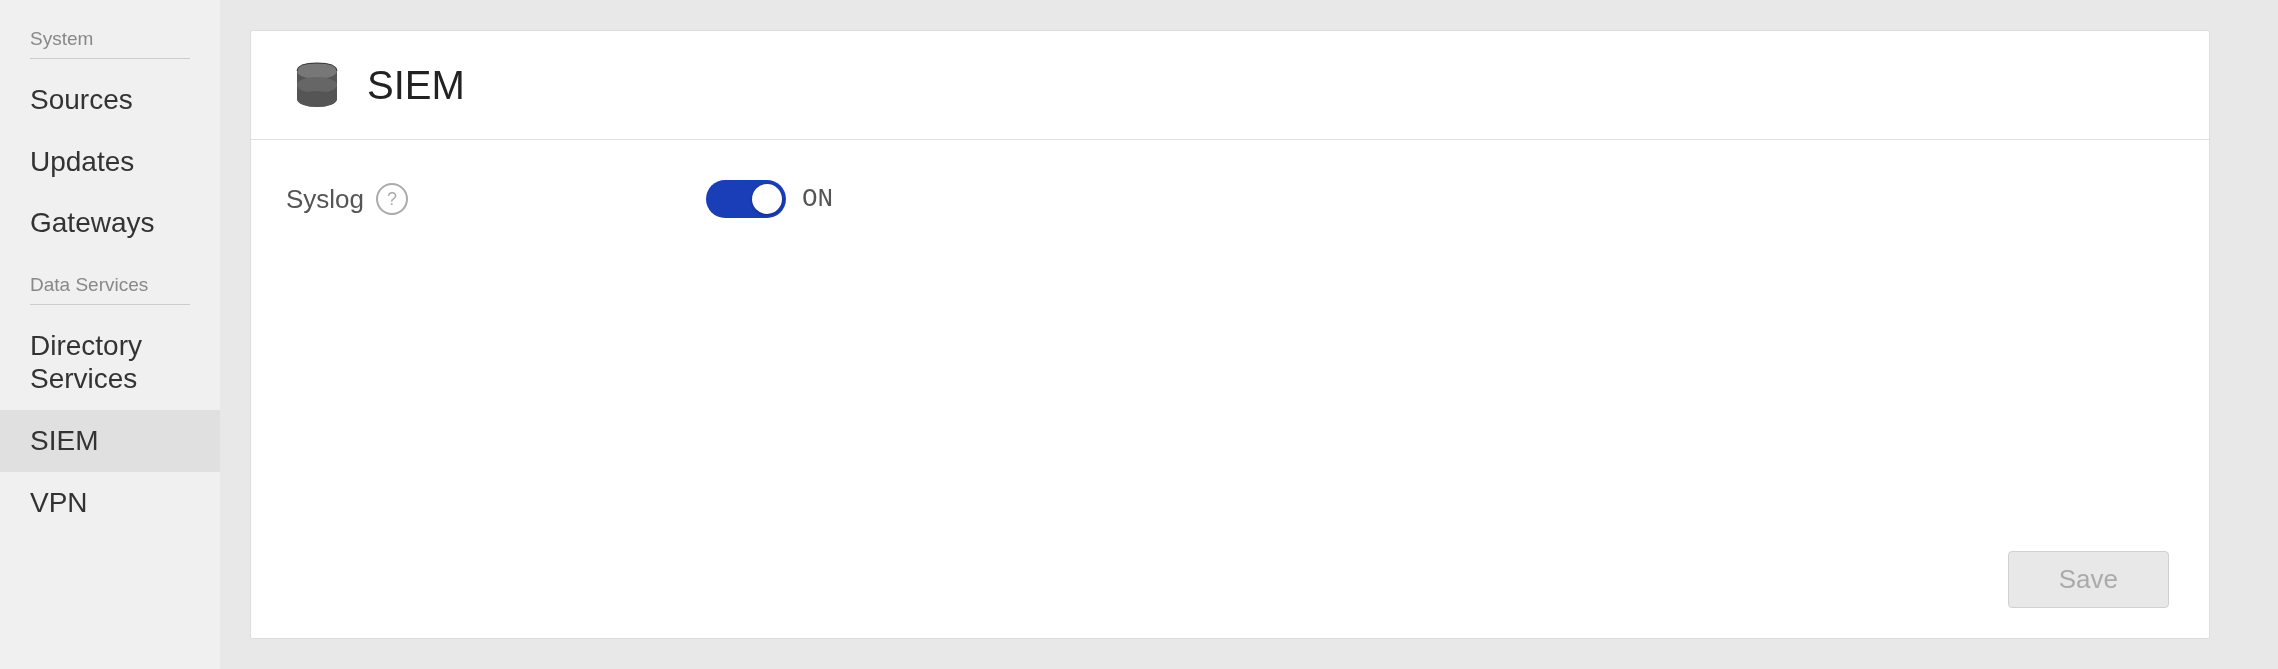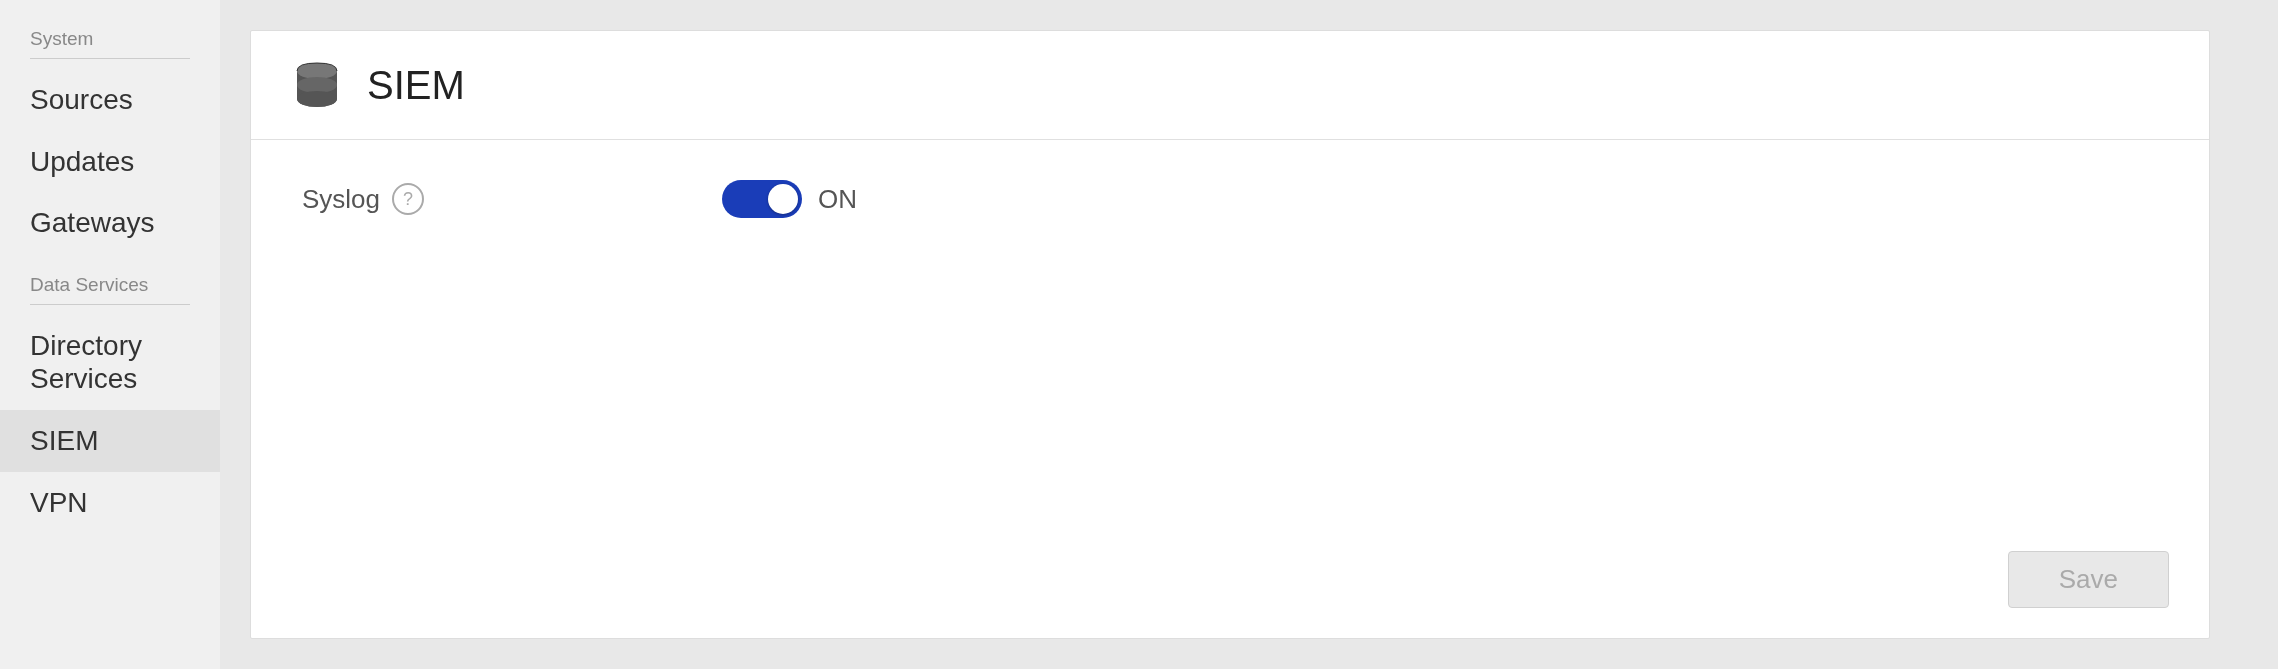--- a/index.html
+++ b/index.html
@@ -86,21 +86,21 @@
     }
 
     .card-header-title {
       font-size: 40px;
       font-weight: 400;
       color: #222;
     }
 
     .card-body {
       flex: 1;
-      padding: 40px 51px;
+      padding: 40px 35px;
       display: flex;
       flex-direction: column;
     }
 
     .syslog-row {
       display: flex;
       align-items: center;
       gap: 40px;
     }
 
@@ -129,20 +129,21 @@
       cursor: pointer;
       flex-shrink: 0;
     }
 
     
     .toggle-container {
       display: flex;
       align-items: center;
       gap: 16px;
       margin-left: 200px;
+      font-family: Liberation Mono, monospace;
     }
 
     .toggle-switch {
       position: relative;
       width: 80px;
       height: 38px;
       cursor: pointer;
     }
 
     .toggle-track {

